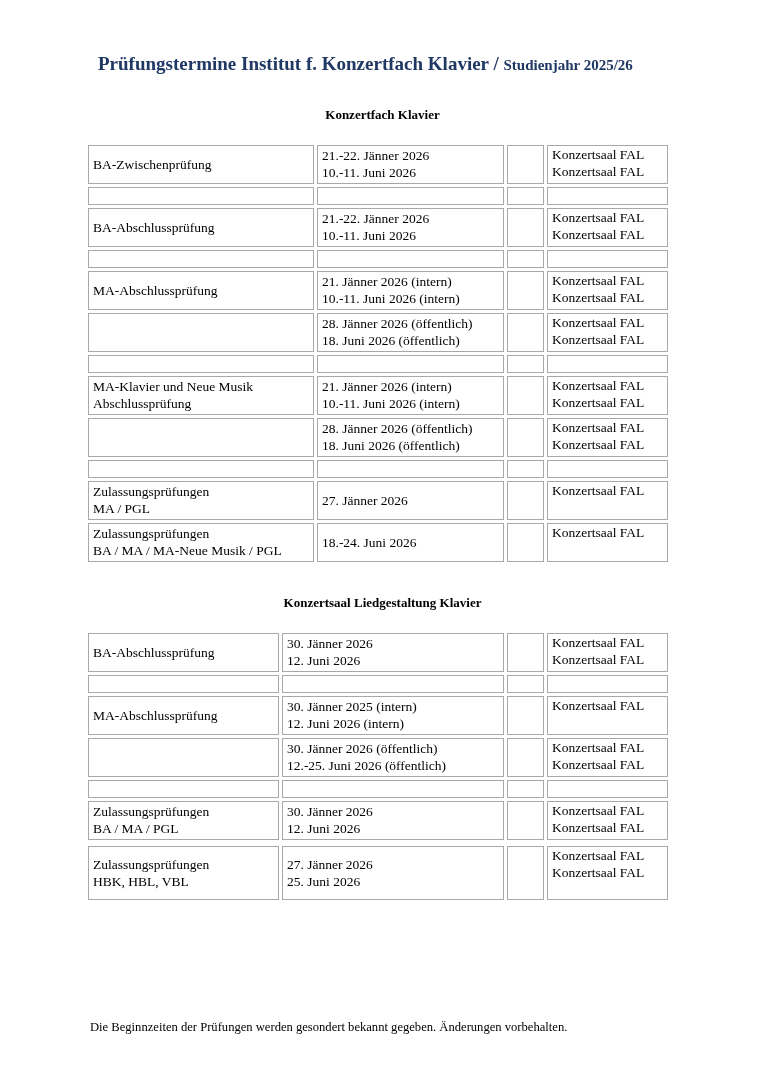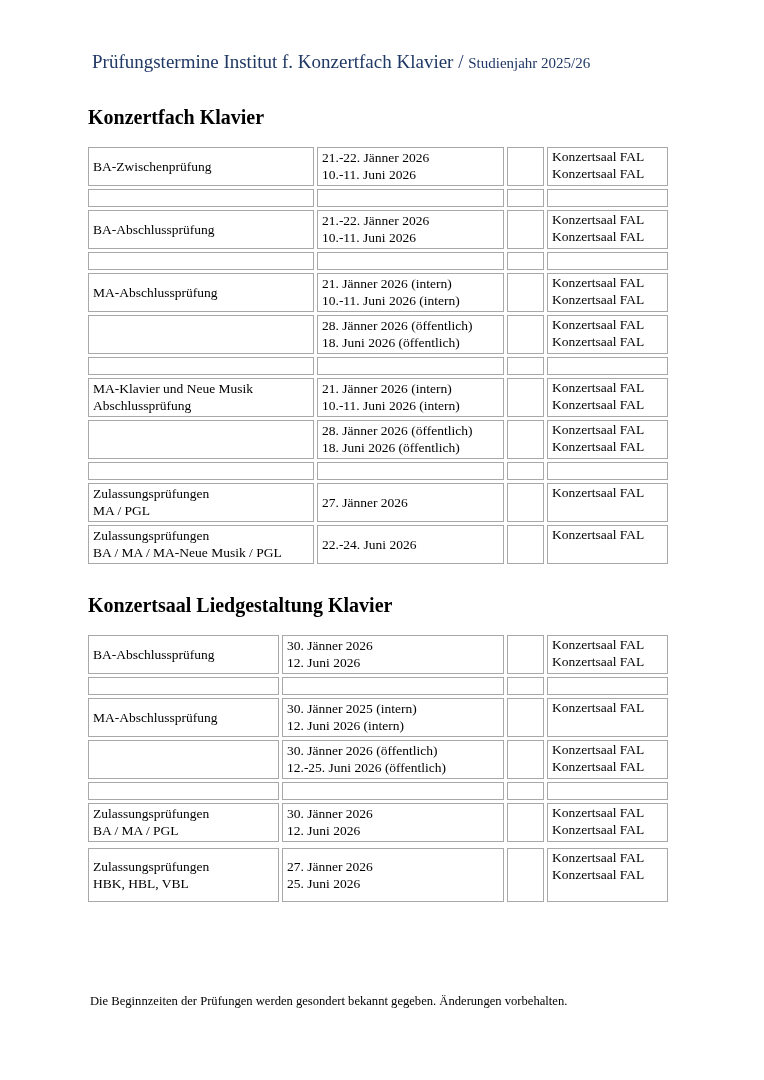--- a/index.html
+++ b/index.html
@@ -17,37 +17,38 @@
     color: var(--text-color);
     font-family: "Liberation Serif", "DejaVu Serif", serif;
     overflow: hidden;
   }
   .page {
     width: 764px;
     height: 1080px;
     padding: 42px 87px 0 88px;
   }
   .title {
-    margin: 4px;
+    margin: 10px;
     font-size: 19px;
-    font-weight: normal;
+    font-weight: bold;
     color: var(--title-color);
     white-space: nowrap;
-    line-height: 32px;
+    line-height: 24px;
   }
   .title .sub {
     font-size: 15px;
   }
   .section-heading {
-    font-size: 20px;
+    font-size: 13px;
     font-weight: bold;
     color: var(--text-color);
     margin: 27px 0 16px 0;
     line-height: 22px;
     max-width: 590px;
+    text-align: center;
   }
   table.schedule {
     border-collapse: separate;
     border-spacing: 3px;
     table-layout: fixed;
     margin-left: -3px;
   }
   table.schedule td {
     border: 1px solid var(--border-color);
     padding: 1px 4px 2px 4px;
@@ -64,21 +65,21 @@
   table.cols-a col.c0 { width: 226px; }
   table.cols-a col.c1 { width: 187px; }
   table.cols-a col.c2 { width: 37px; }
   table.cols-a col.c3 { width: 121px; }
   
   table.cols-b col.c0 { width: 191px; }
   table.cols-b col.c1 { width: 222px; }
   table.cols-b col.c2 { width: 37px; }
   table.cols-b col.c3 { width: 121px; }
   .footer-note {
-    margin-top: 88px;
+    margin-top: 116px;
     font-size: 12.6px;
     line-height: 16px;
     margin-left: 2px;
   }
 </style>
 </head>
 <body>
 
 <div class="page">
   <h1 class="title"><span>Prüfungstermine Institut f. Konzertfach Klavier</span><span> / </span><span class="sub">Studienjahr 2025/26</span></h1>
@@ -169,21 +170,21 @@
           <tr class="data">
             <td>Zulassungsprüfungen
 MA / PGL</td>
             <td>27. Jänner 2026</td>
             <td></td>
             <td>Konzertsaal FAL</td>
           </tr>
           <tr class="data">
             <td>Zulassungsprüfungen
 BA / MA / MA-Neue Musik / PGL</td>
-            <td>22.-24. Juni 2026</td>
+            <td>18.-24. Juni 2026</td>
             <td></td>
             <td>Konzertsaal FAL</td>
           </tr>
         </tbody>
       </table>
       <h2 class="section-heading">Konzertsaal Liedgestaltung Klavier</h2>
       <table class="schedule cols-b">
         <colgroup>
           <col class="c0">
           <col class="c1">

